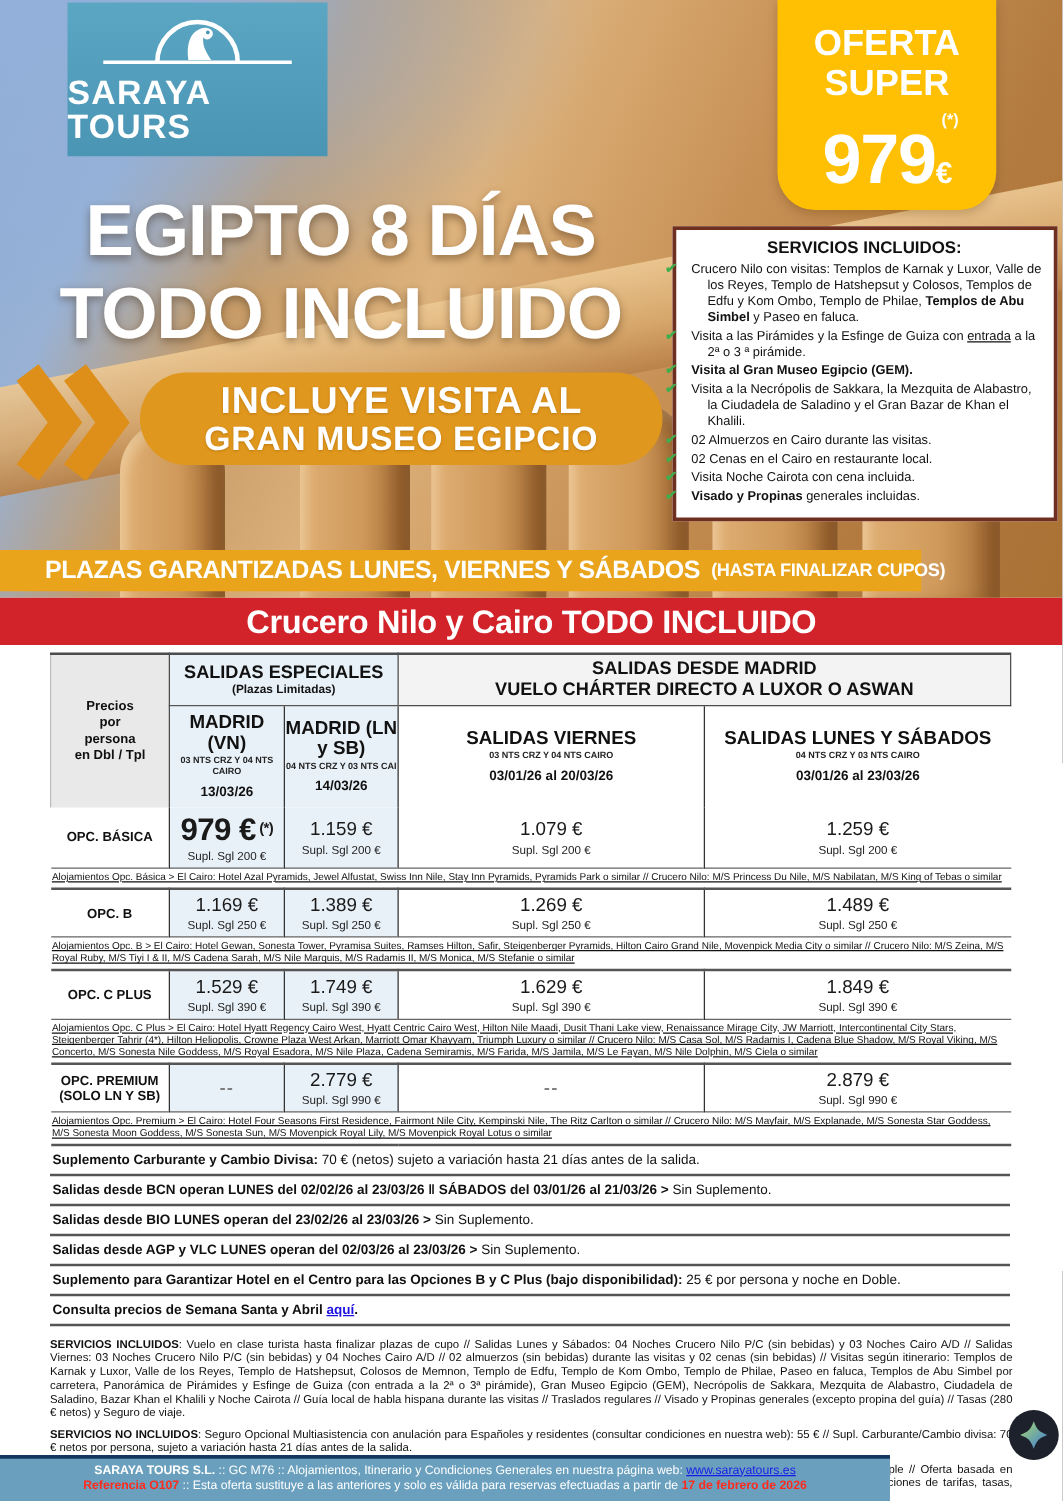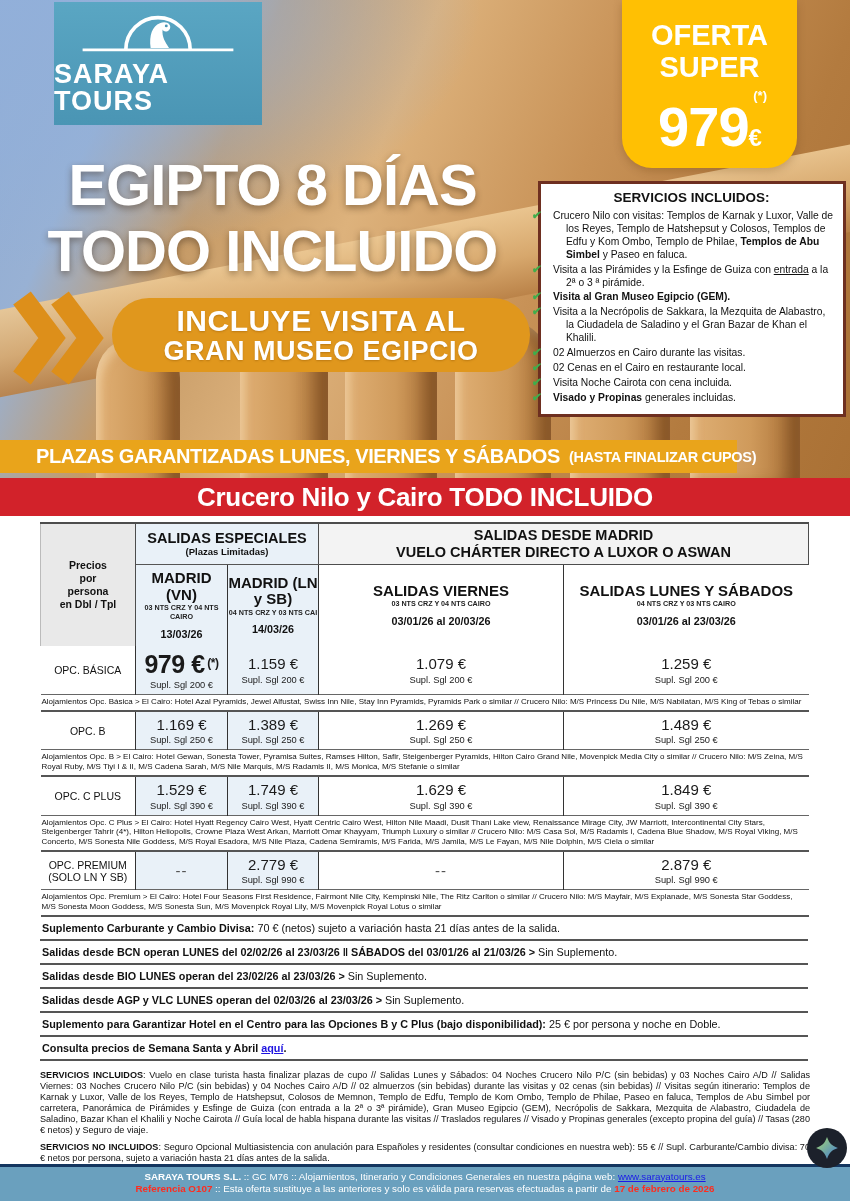--- a/index.html
+++ b/index.html
@@ -66,40 +66,40 @@
   th.group-madrid { background:#f3f3f3; border:1.5px solid #4d4d4d; padding:3px 0 4px; }
   .grp-t { font-size:14.5px; font-weight:bold; color:#111; line-height:1.15; }
   .grp-s { font-size:9.5px; font-weight:bold; color:#111; line-height:1.2; }
   .grp-s2 { font-size:14.5px; font-weight:bold; color:#111; line-height:1.15; }
   th.colhead { padding:5px 0 6px; border-left:1.5px solid #333; }
   th.colhead.first { border-left:none; }
   .ch-name { font-size:15px; font-weight:bold; color:#111; line-height:1.1; }
   .ch-nts { font-size:7.2px; font-weight:bold; color:#222; line-height:1.2; margin-top:1px; }
   .ch-date { font-size:10.8px; font-weight:bold; color:#111; margin-top:6px; }
   tr.price-row { border-bottom:1px solid #666; }
-  tr.price-row th.opt { font-size:10.5px; font-weight:normal; color:#111; padding:6px 2px; }
+  tr.price-row th.opt { font-size:10.5px; font-weight:bold; color:#111; padding:6px 2px; }
   tr.price-row td { text-align:center; padding:5px 0 4px; border-left:1.5px solid #333; }
   .pr { font-size:15px; color:#1a1a1a; line-height:1.1; }
   .pr.big { font-size:25px; font-weight:bold; letter-spacing:-.5px; }
   .pr .star { font-size:12px; font-weight:bold; vertical-align:6px; }
   .pr.dash { color:#555; letter-spacing:1px; }
   .supl { font-size:9.3px; color:#222; margin-top:2px; }
   tr.note-row td { border-bottom:2px solid #555; font-size:8px; line-height:9.8px; color:#111;
-    text-align:left; padding:2px 2px 3px 1px; }
+    text-align:left; padding:2px 2px 3px 1px;text-decoration:underline; }
 
   
   .supplements { margin:0 40px; width:768px; }
   .supp { border-bottom:2px solid #555; padding:5px 0 5px 2px; font-size:10.8px; color:#111; }
 
   
   .fine-print { margin:9px 40px 0; width:770px; }
   .fine-p { font-size:9.1px; line-height:11px; color:#111; text-align:justify; margin-bottom:6px; }
 
   
-  .footer { position:absolute; left:0; bottom:0; width:850px; background:#6aa0be;
+  .footer { position:absolute; left:0; bottom:0; width:712px; background:#6aa0be;
     border-top:3px solid #14365f; text-align:center; padding:4px 0 5px; font-size:9.8px; line-height:1.3; color:#fff; }
   .app-badge { position:absolute; right:3px; bottom:33px; width:40px; height:40px; border-radius:50%;
     background:#1c212b; display:flex; align-items:center; justify-content:center; z-index:6; }
 
   .b { font-weight:bold; }
   .u { text-decoration:underline; }
   .r { color:#ff2c1e; }
   a.lnk { color:#1d12e0; text-decoration:underline; cursor:pointer; }
   .footer a.lnk { color:#1b1be8; }
 </style>

